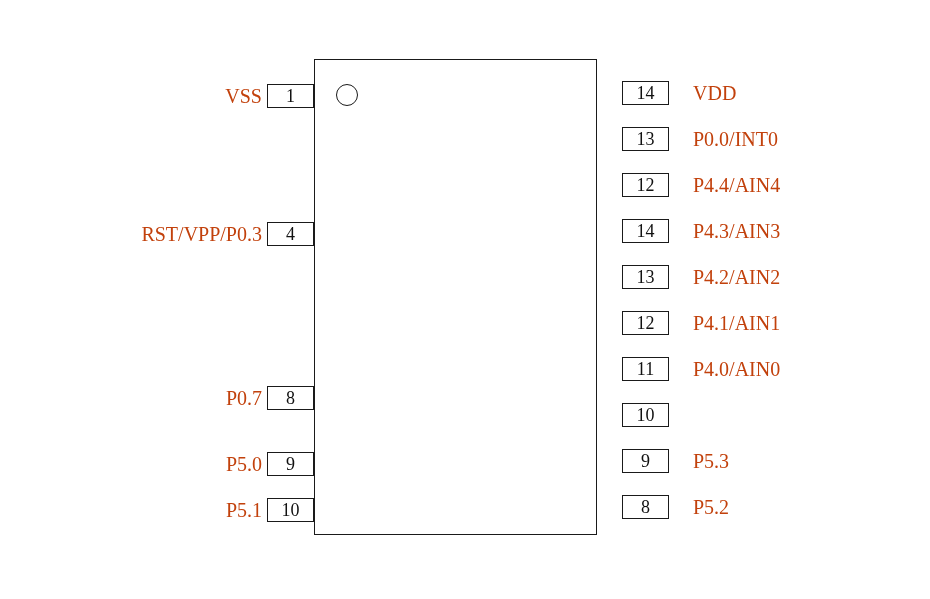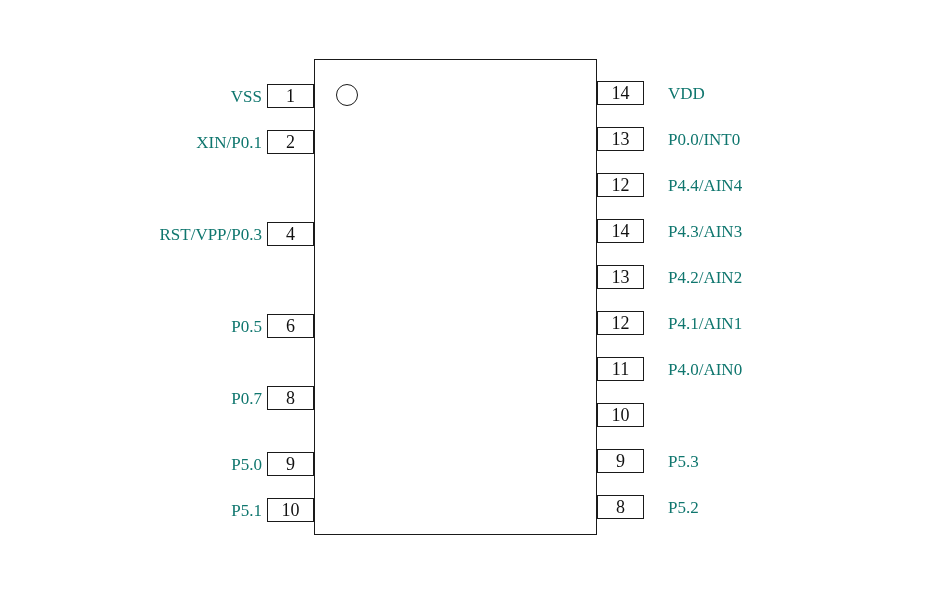--- a/index.html
+++ b/index.html
@@ -38,78 +38,66 @@
     height: 24px;
     display: flex;
     align-items: center;
   }
   .pin-row.left {
     left: 0;
     width: 314px;
     justify-content: flex-end;
   }
   .pin-row.right {
-    left: 597px;
+    left: 622px;
     justify-content: flex-end;
   }
   .pbox {
     box-sizing: border-box;
     width: 47px;
     height: 24px;
     border: 1.5px solid #1a1a1a;
     background: #ffffff;
     display: flex;
     align-items: center;
     justify-content: center;
     flex: 0 0 auto;
   }
   .pnum {
     font-size: 18px;
     line-height: 1;
     color: #111111;
   }
   .plabel {
-    font-size: 17px;
+    font-size: 20px;
     line-height: 1;
     white-space: nowrap;
-    color: #0f766e;
+    color: #c2410c;
   }
   .left .plabel { margin-right: 5px; }
   .right .plabel { margin-left: 24px; }
 </style>
 </head>
 <body>
 
 <div class="canvas">
 
   <div class="chip-body"></div>
   <div class="pin1-dot"></div>
 
   <div class="pin-row left" style="top:84px">
     <span class="plabel">VSS</span>
     <span class="pbox">
         <span class="pnum">1</span>
       </span>
   </div>
-  <div class="pin-row left" style="top:130px">
-    <span class="plabel">XIN/P0.1</span>
-    <span class="pbox">
-        <span class="pnum">2</span>
-      </span>
-  </div>
   <div class="pin-row left" style="top:222px">
     <span class="plabel">RST/VPP/P0.3</span>
     <span class="pbox">
         <span class="pnum">4</span>
-      </span>
-  </div>
-  <div class="pin-row left" style="top:314px">
-    <span class="plabel">P0.5</span>
-    <span class="pbox">
-        <span class="pnum">6</span>
       </span>
   </div>
   <div class="pin-row left" style="top:386px">
     <span class="plabel">P0.7</span>
     <span class="pbox">
         <span class="pnum">8</span>
       </span>
   </div>
   <div class="pin-row left" style="top:452px">
     <span class="plabel">P5.0</span>

